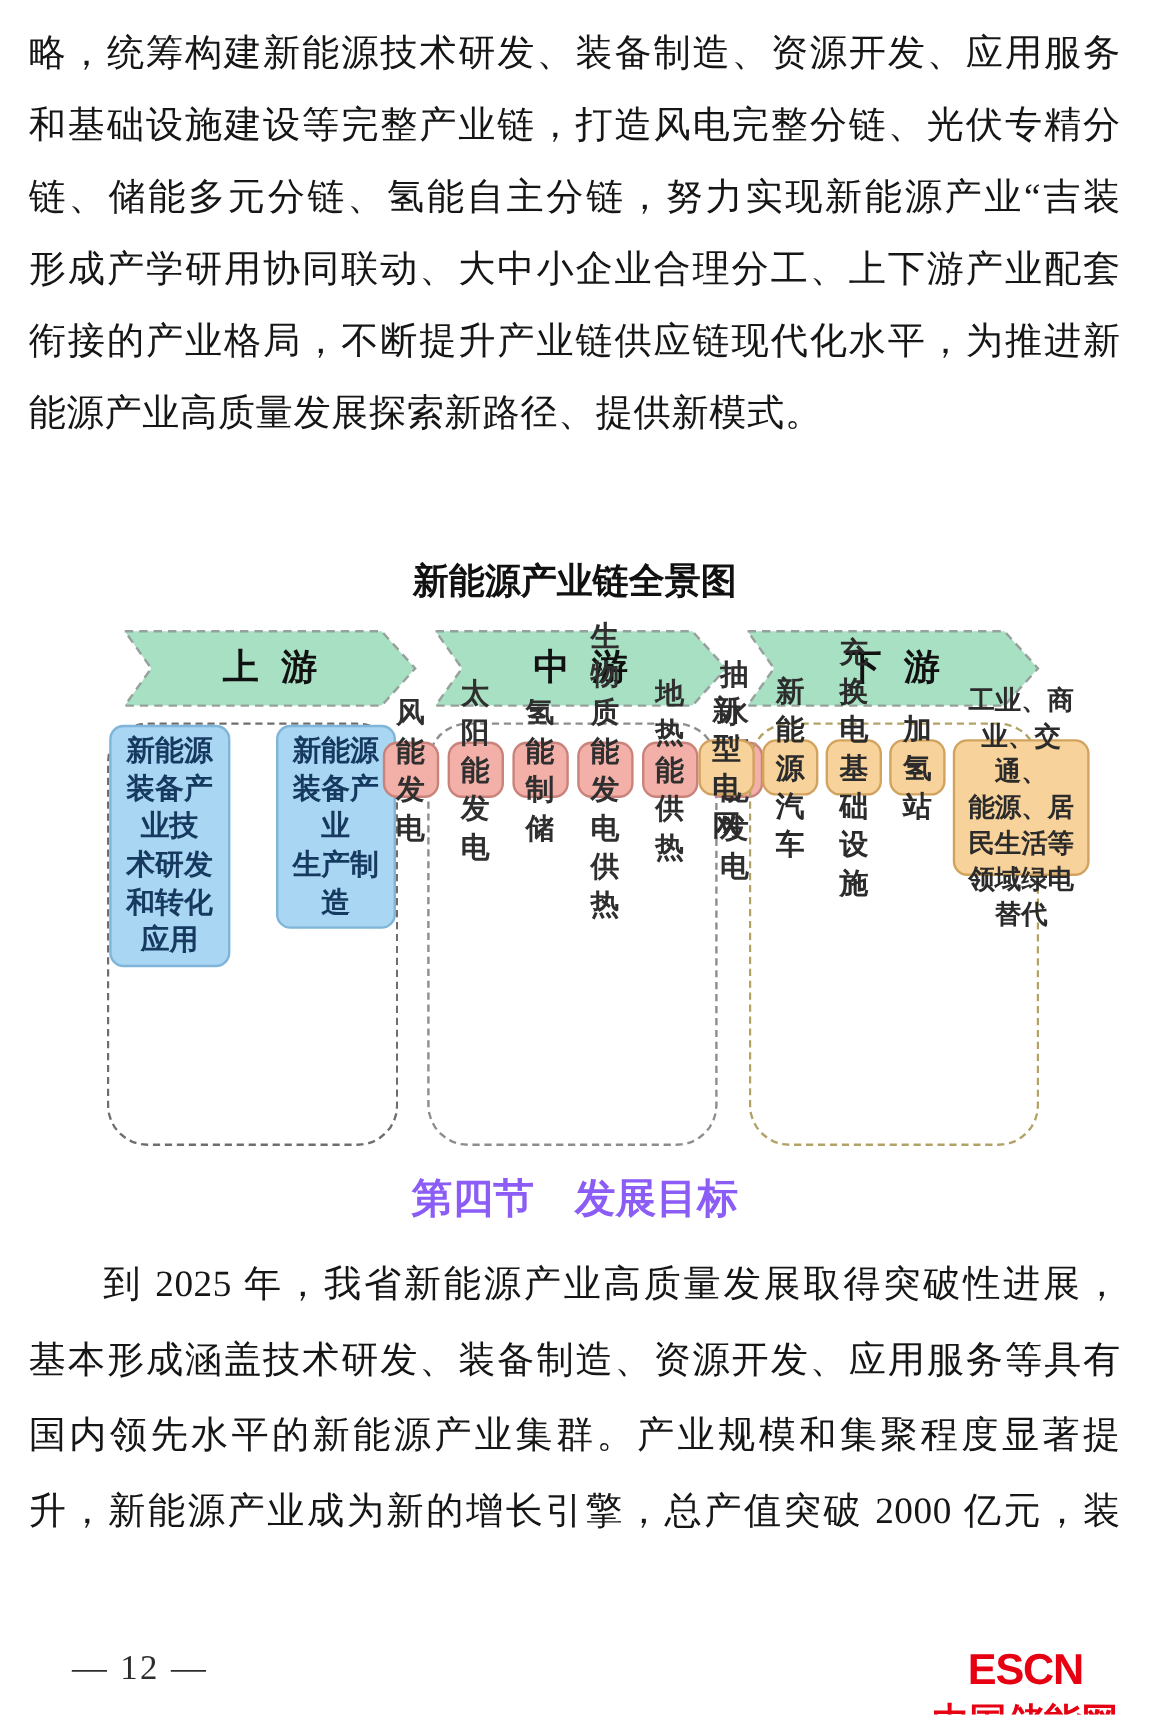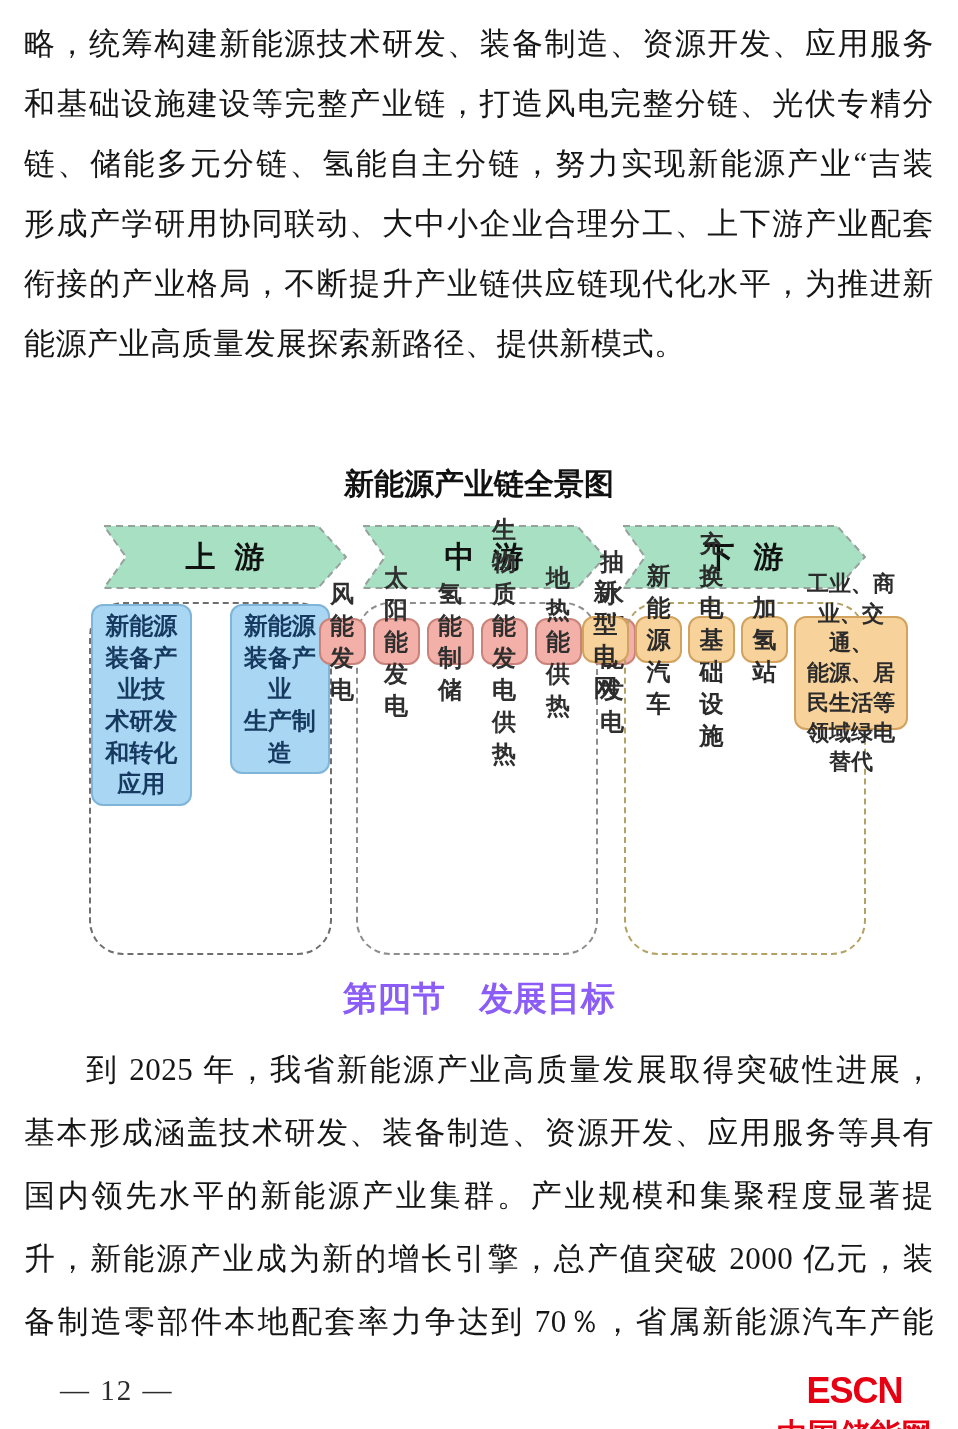--- a/index.html
+++ b/index.html
@@ -149,21 +149,20 @@
 领域绿电替代</div>
   </div>
 
   <h2 class="section-heading">第四节　发展目标</h2>
 
   <div class="para para2">
     <div class="tline just indent">到 2025 年，我省新能源产业高质量发展取得突破性进展，</div>
     <div class="tline just">基本形成涵盖技术研发、装备制造、资源开发、应用服务等具有</div>
     <div class="tline just">国内领先水平的新能源产业集群。产业规模和集聚程度显著提</div>
     <div class="tline just">升，新能源产业成为新的增长引擎，总产值突破 2000 亿元，装</div>
-    <div class="tline just">备制造零部件本地配套率力争达到 70％，省属新能源汽车产能</div>
   </div>
 
   <div class="footer">
     <span class="page-number">— 12 —</span>
     <span class="logo">
       <span class="logo-escn">ESCN</span>
       <span class="logo-cn">中国储能网</span>
     </span>
   </div>
 

